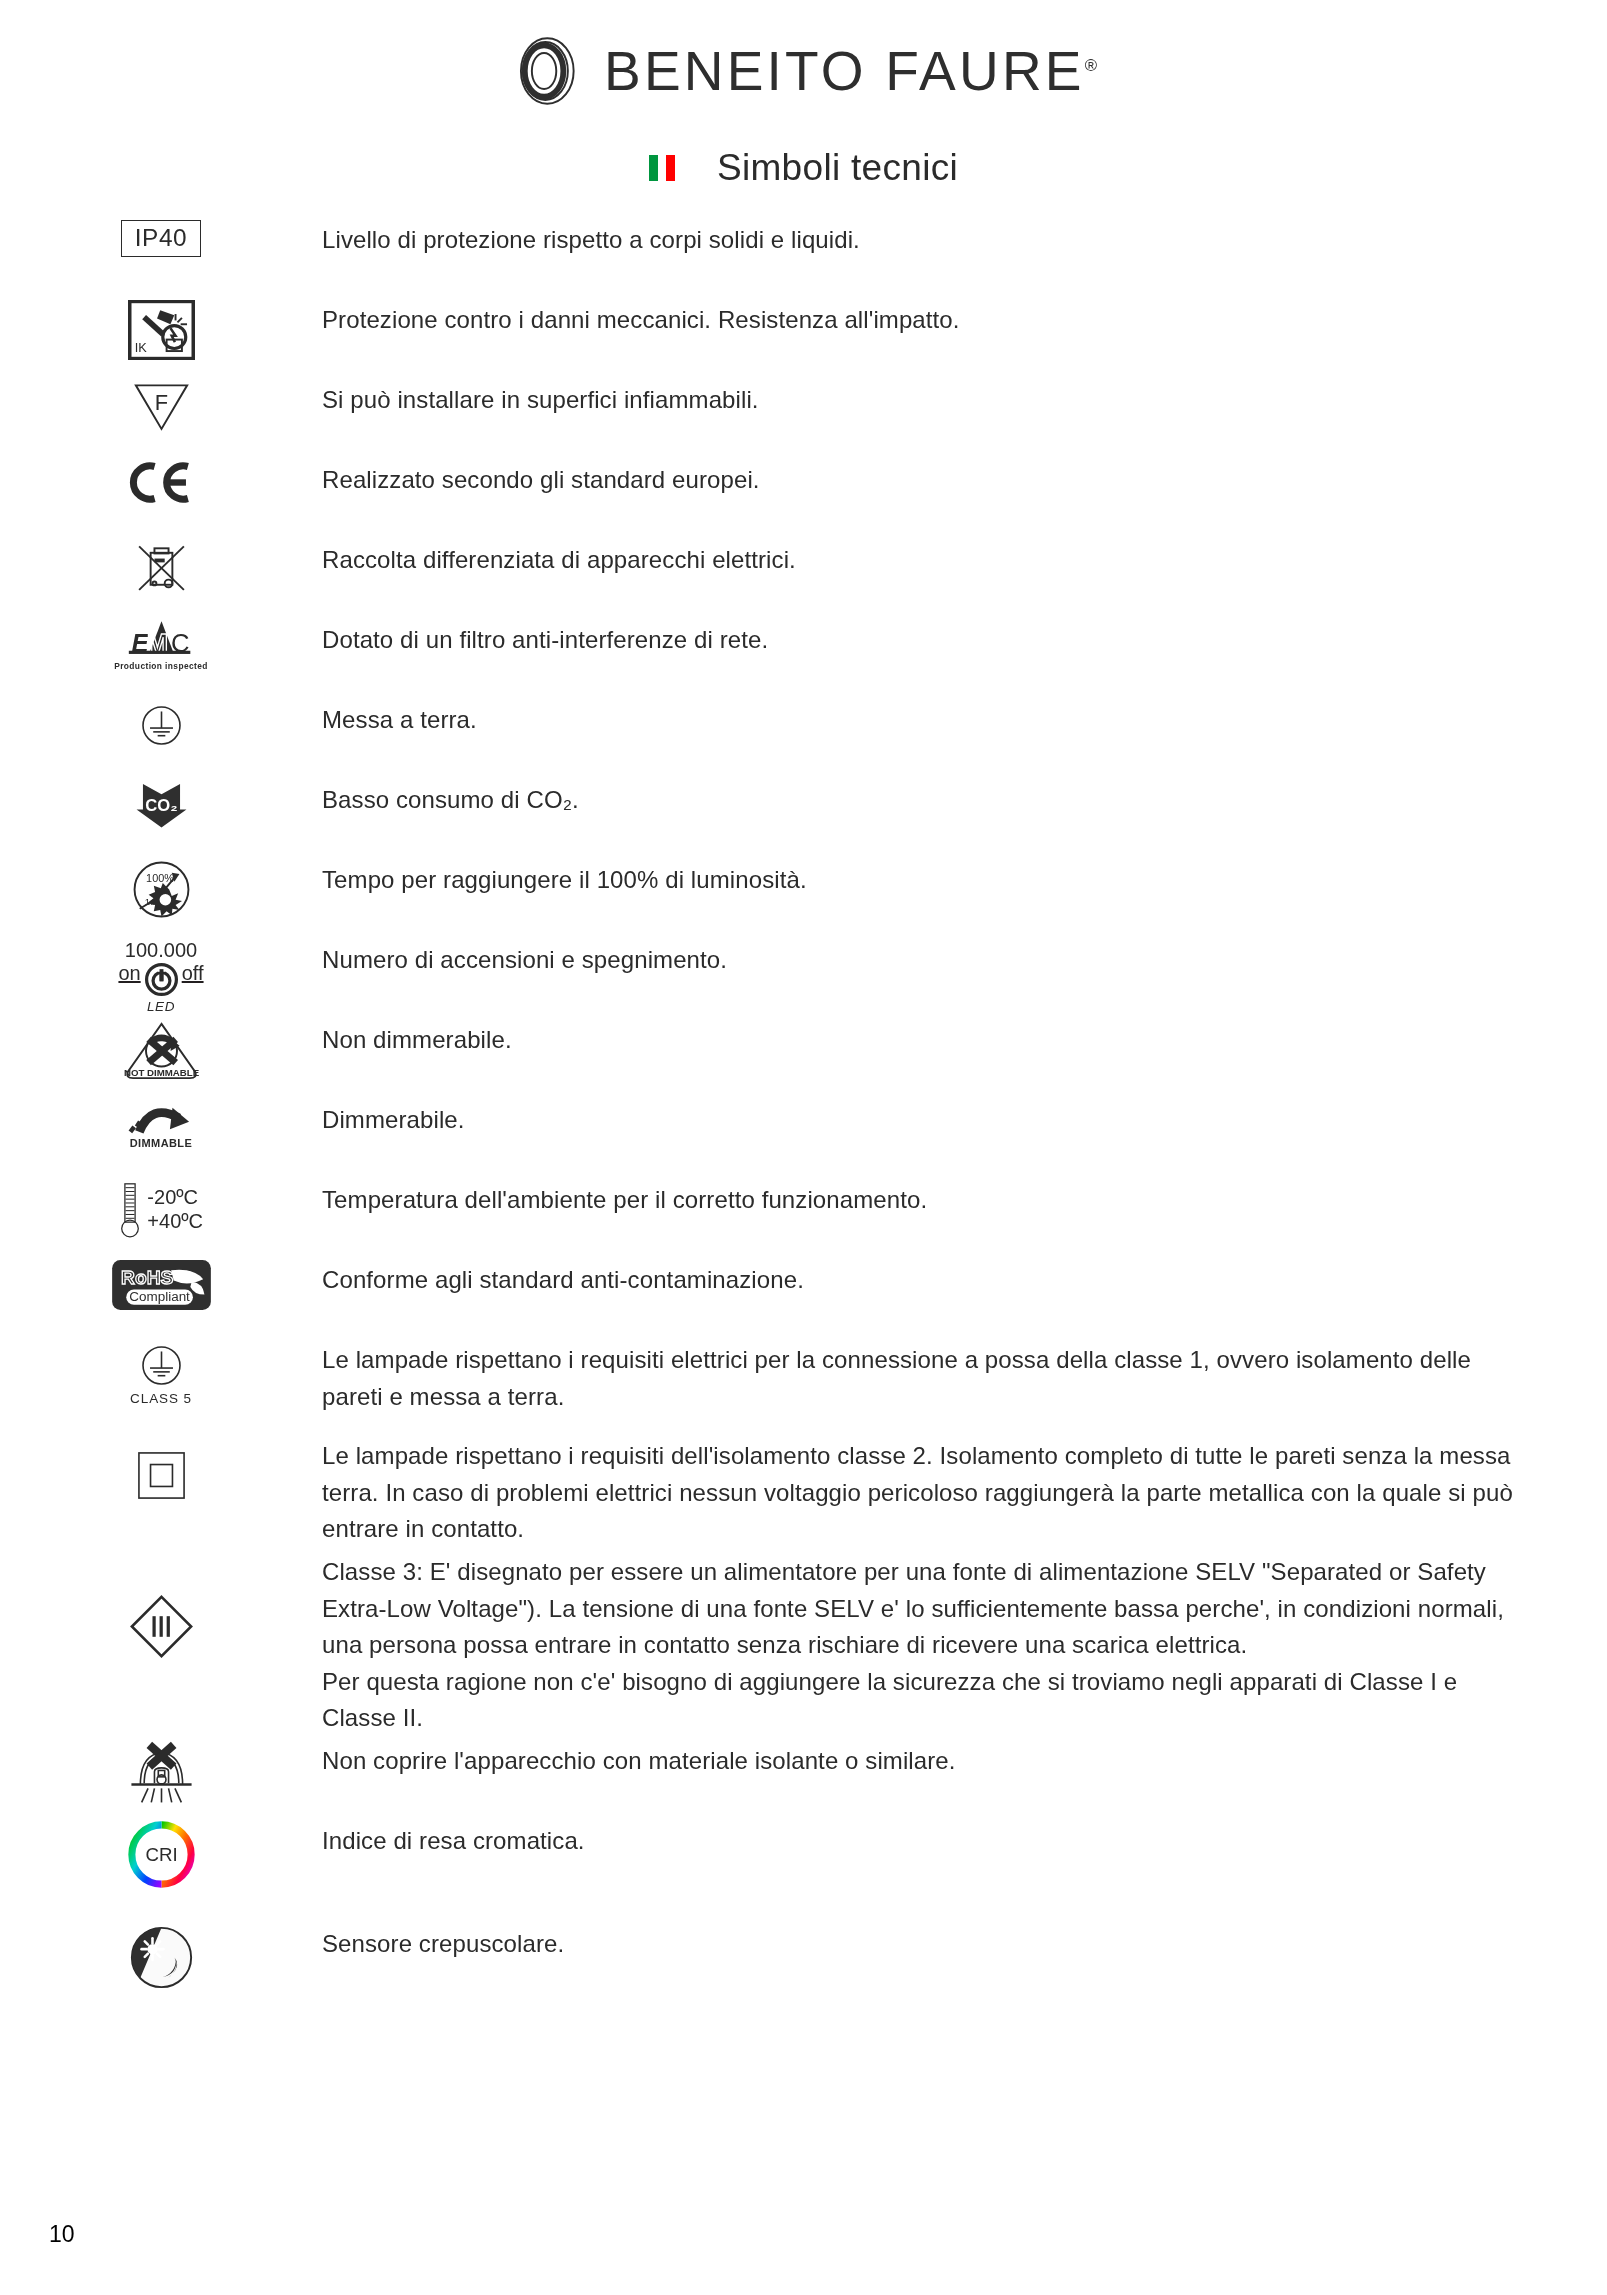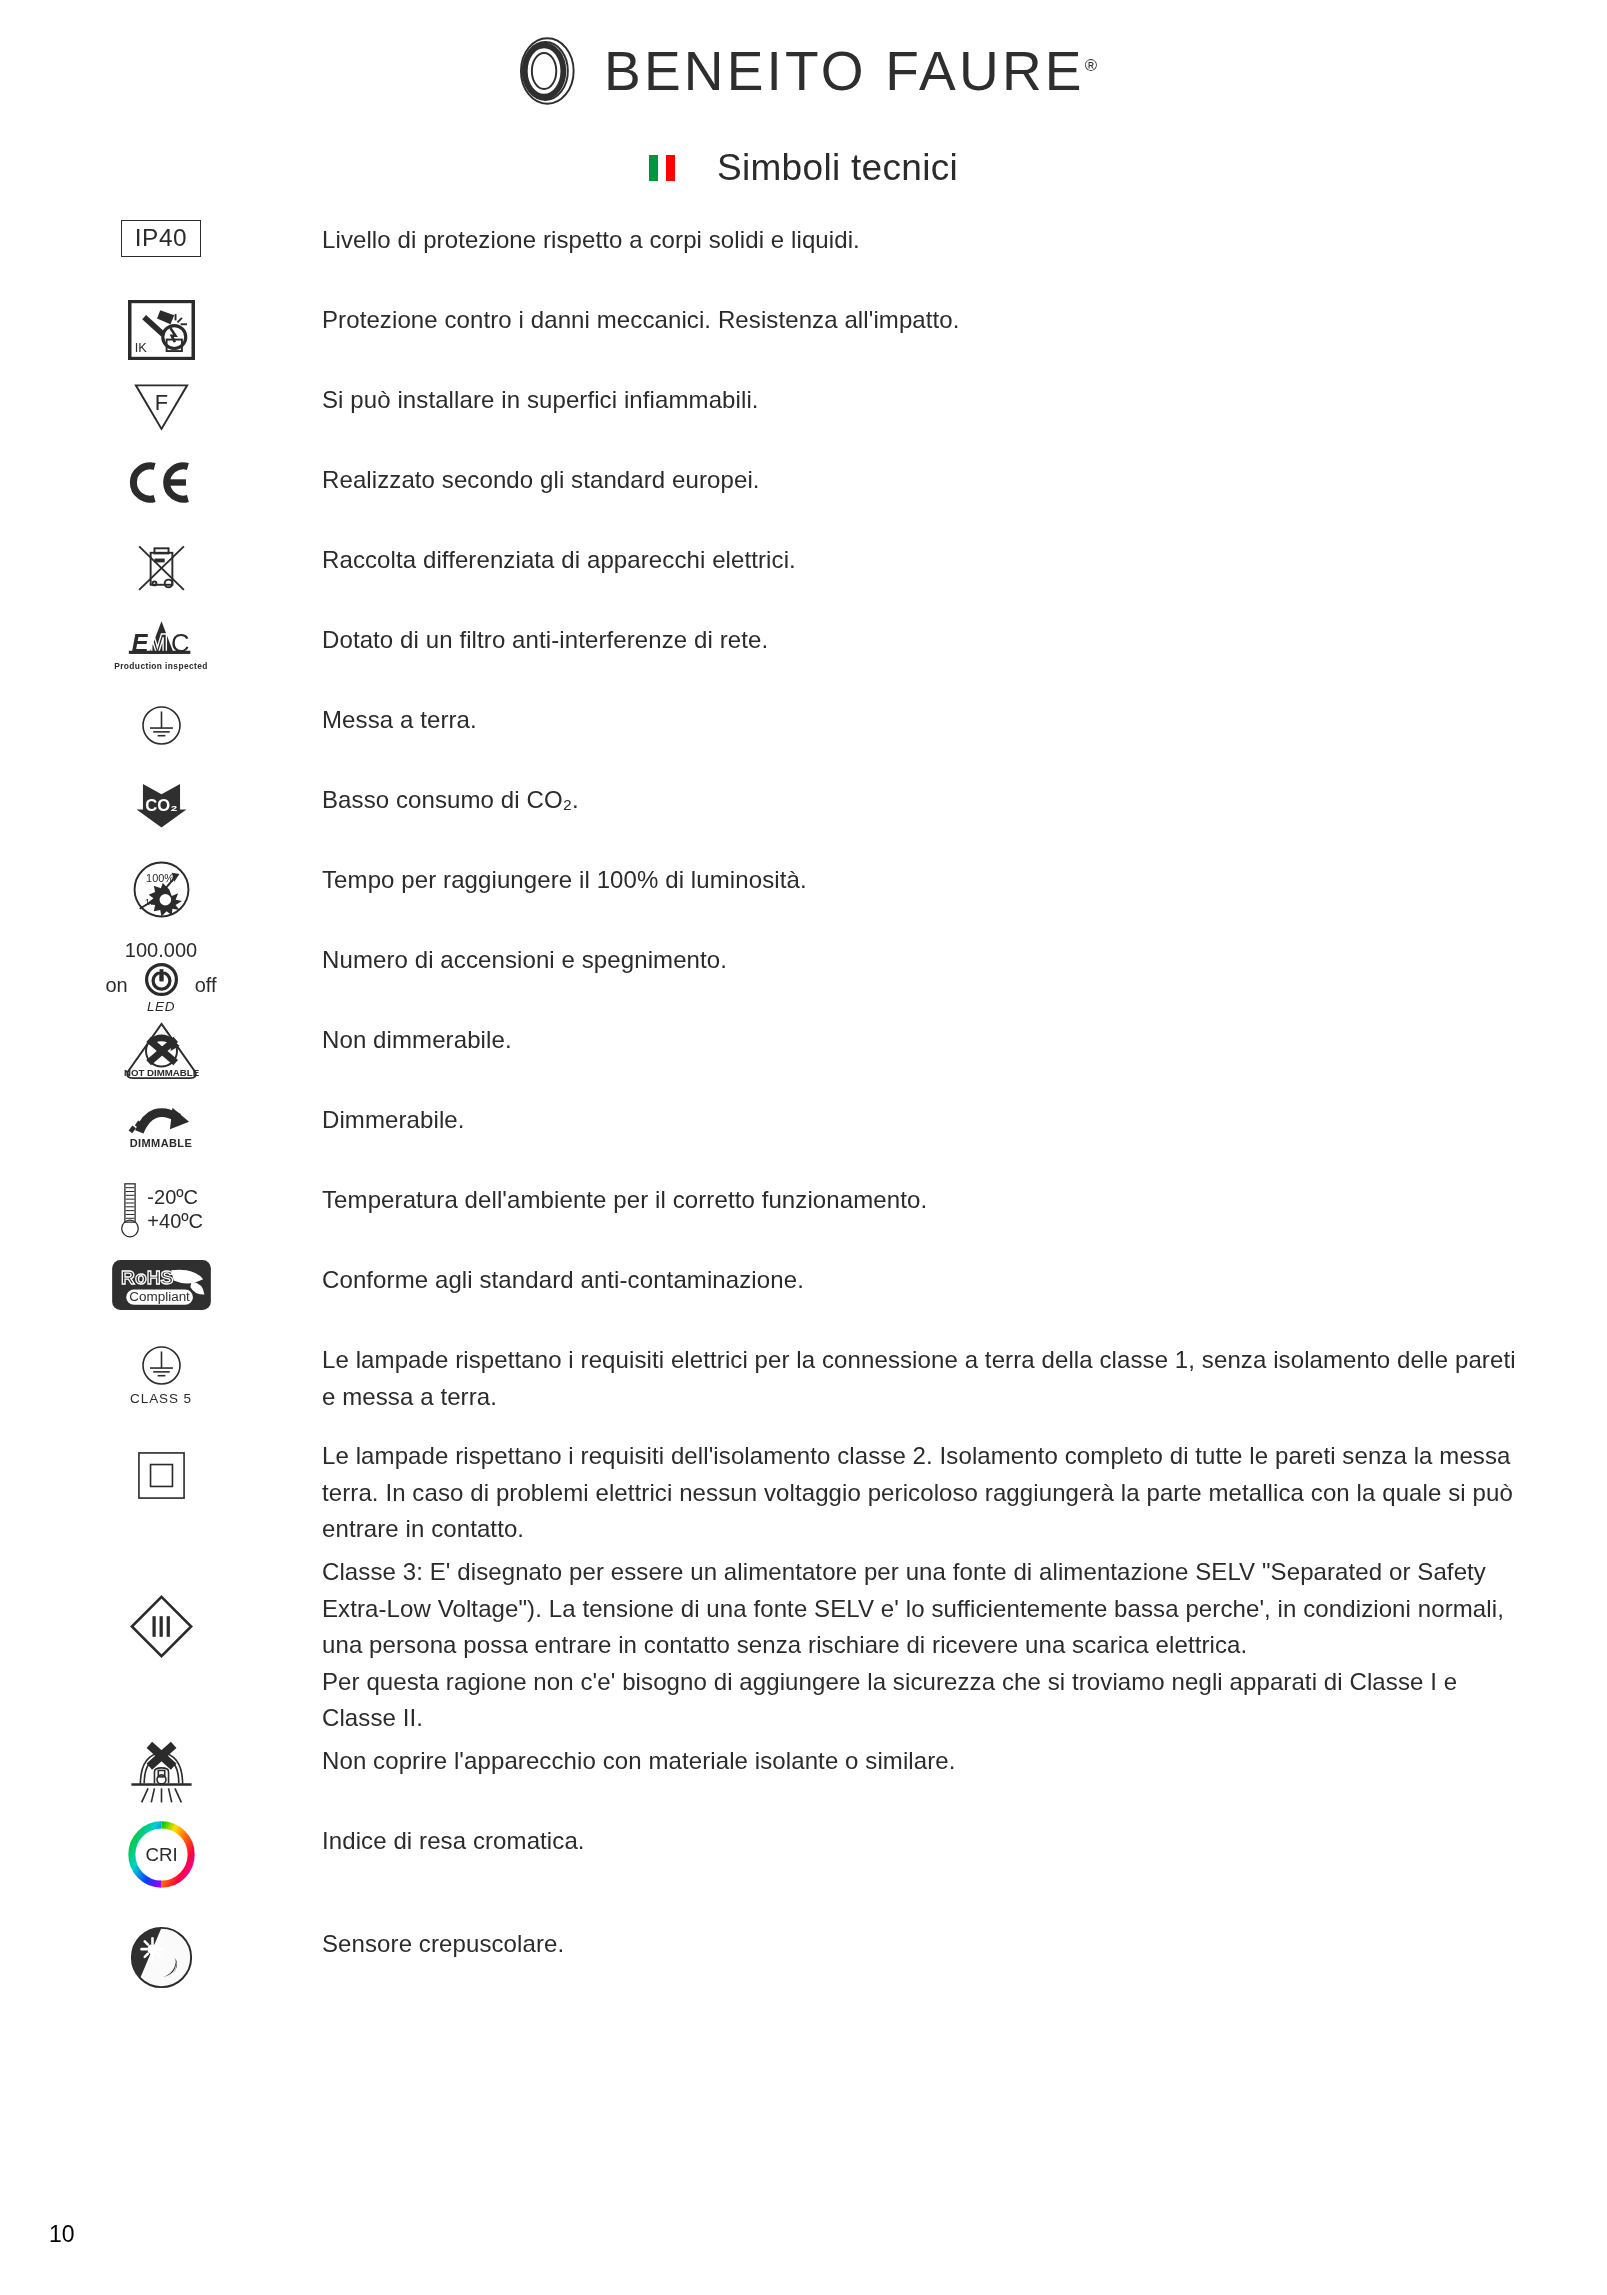--- a/index.html
+++ b/index.html
@@ -108,21 +108,21 @@
     color: #2b2b2b;
   }
   .stack { display:flex; flex-direction:column; align-items:center; }
 
   .onoff-wrap {
     display: flex;
     flex-direction: column;
     align-items: center;
   }
   .onoff-top { font-size: 20px; color:#2b2b2b; line-height:1; margin-bottom:2.6px; }
-  .onoff-mid { display:flex; align-items:flex-end; gap:16px; }
+  .onoff-mid { display:flex; align-items:flex-start; gap:3px;text-decoration:underline; }
   .onoff-mid .side { font-size: 20px; color:#2b2b2b; }
   .onoff-led { font-size: 13.5px; font-style: italic; letter-spacing:0.6px; color:#2b2b2b; margin-top:1.3px;}
 
   .temp-wrap { display:flex; align-items:center; gap:6.4px; }
   .temp-vals { display:flex; flex-direction:column; font-size:20px; line-height:1.18; color:#2b2b2b;}
 
   .page-no {
     position: absolute;
     left: 49px;
     bottom: 47px;
@@ -434,21 +434,21 @@
             <line x1="40" y1="18" x2="40" y2="44"></line>
             <line x1="22" y1="44" x2="58" y2="44"></line>
             <line x1="27" y1="50" x2="53" y2="50"></line>
             <line x1="34" y1="56" x2="46" y2="56"></line>
           </g>
         </svg>
         <span class="label-small">CLASS 5</span>
       </div>
     </div>
     <div class="text-cell">
-        <p>Le lampade rispettano i requisiti elettrici per la connessione a terra della classe 1, senza isolamento delle pareti e messa a terra.</p>
+        <p>Le lampade rispettano i requisiti elettrici per la connessione a possa della classe 1, ovvero isolamento delle pareti e messa a terra.</p>
       </div>
   </div>
 
   <div class="row" style="min-height:116px">
     <div class="icon-cell" style="padding-top:19.3px">
       <span>
         <svg width="49" height="49" viewBox="0 0 76 76">
           <rect x="3" y="3" width="70" height="70" fill="none" stroke="#2b2b2b" stroke-width="2.5"></rect>
           <rect x="21" y="21" width="34" height="34" fill="none" stroke="#2b2b2b" stroke-width="2.5"></rect>
         </svg>

